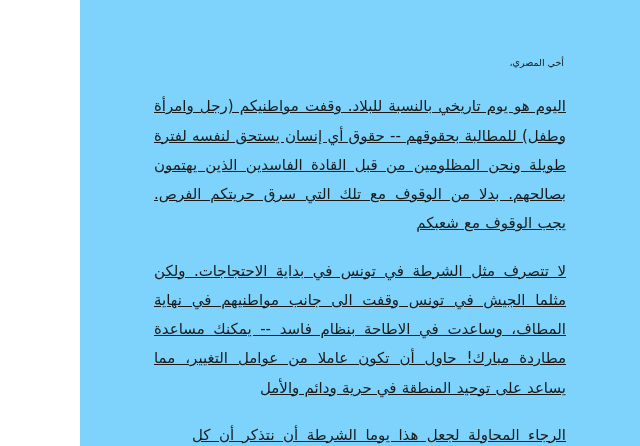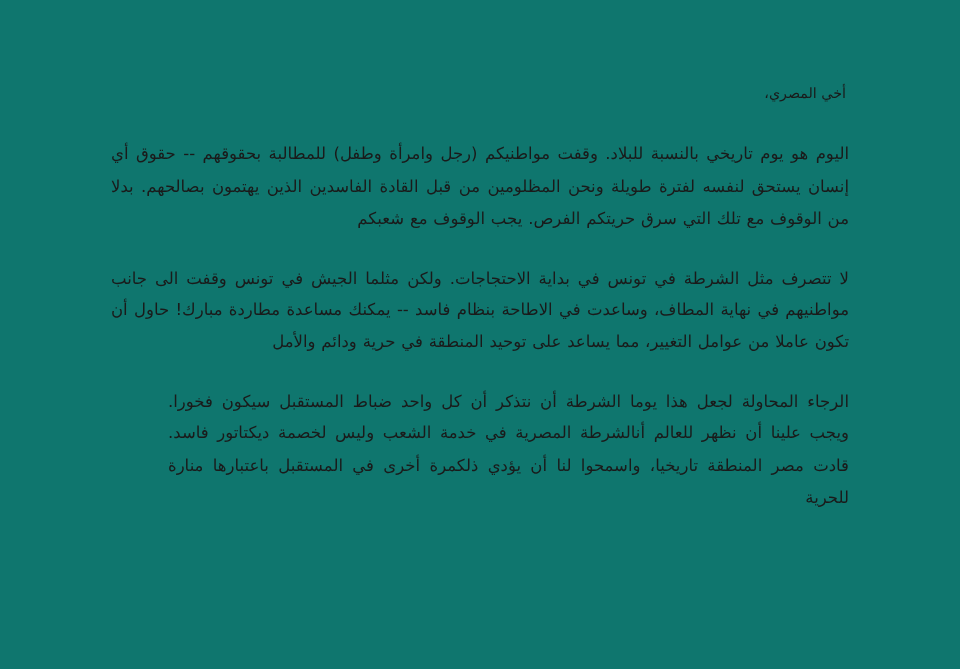--- a/index.html
+++ b/index.html
@@ -8,44 +8,45 @@
     background: #ffffff;
   }
   body {
     width: 640px;
     height: 446px;
     overflow: hidden;
     font-family: "DejaVu Sans", sans-serif;
   }
   .page {
     position: relative;
-    width: 640px;
+    width: 560px;
     height: 446px;
-    background: #0f766e;
+    background: #7dd3fc;
     box-sizing: border-box;
     padding: 56px 74px 0 74px;
   }
   .doc-body {
     direction: rtl;
     text-align: right;
     color: #1a1a1a;
   }
   .salutation {
     font-size: 9.5px;
     line-height: 1.5;
     margin: 0 0 22px 0;
     padding-right: 2px;
   }
   .para {
-    font-size: 11px;
+    font-size: 15px;
     line-height: 1.95;
     margin: 0 0 18px 0;
     text-align: justify;
     text-justify: inter-word;
     word-spacing: 0.4px;
+    text-decoration: underline;
   }
   .para:last-child {
     margin-bottom: 0;
     margin-left: 38px;
   }
 </style>
 </head>
 <body>
 
 <div class="page">

